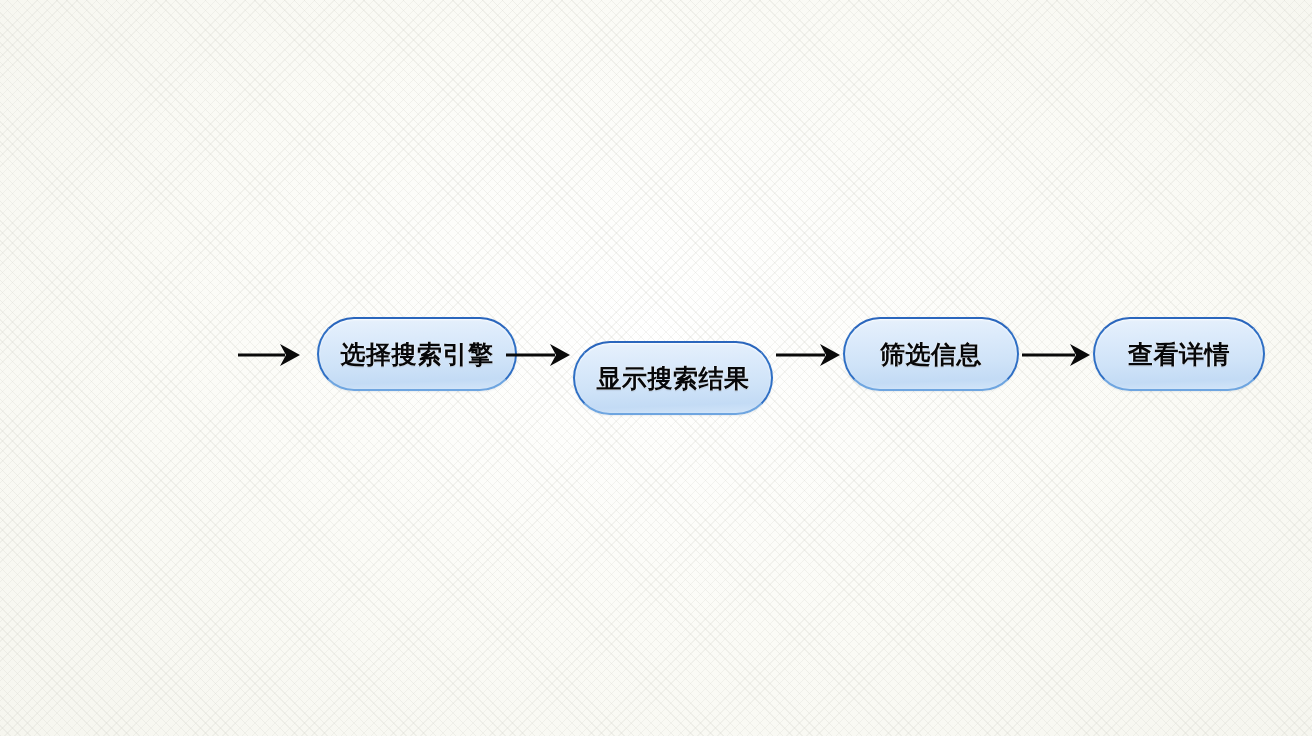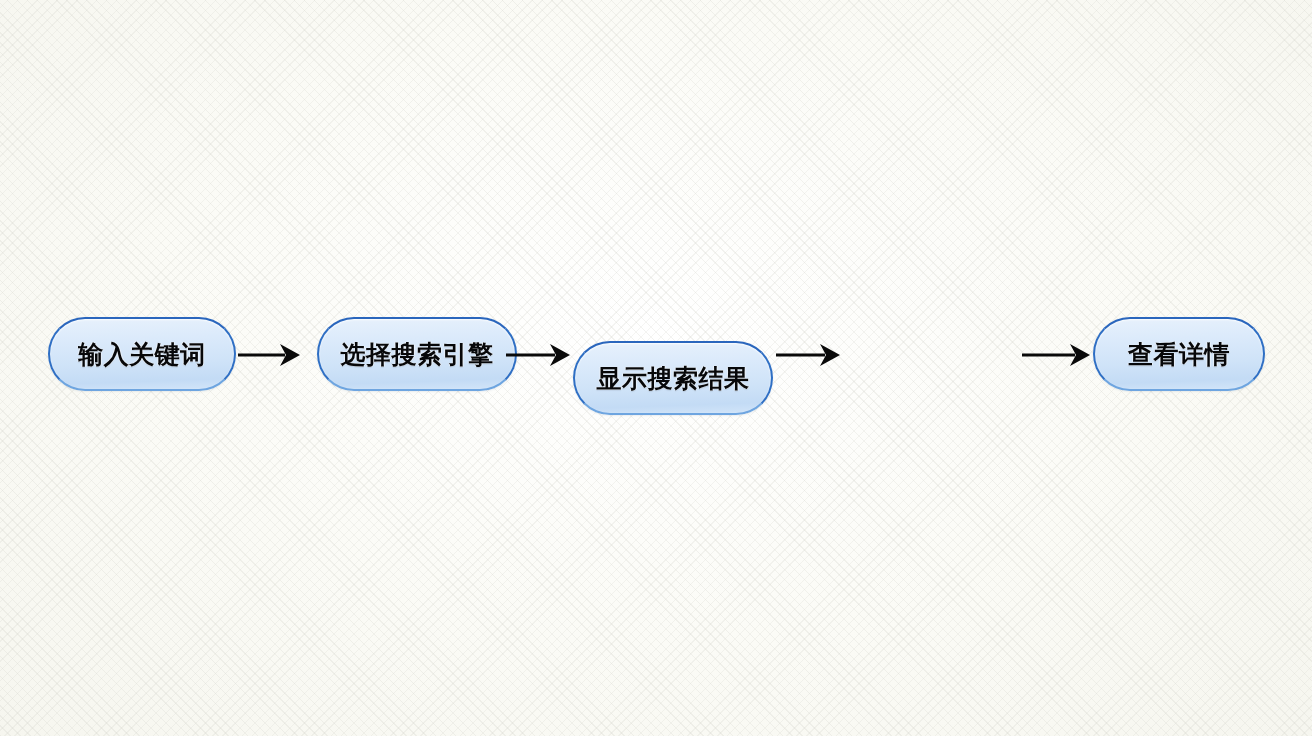--- a/index.html
+++ b/index.html
@@ -89,23 +89,20 @@
   }
   .arrow svg { display: block; }
 </style>
 </head>
 <body>
 
 <div id="canvas">
 
   <div id="flow-row">
 
-    <div class="node" style="left:48px; width:188px;">
-      <span class="node-label">输入关键词</span>
-    </div>
 
     <div class="arrow" style="left:238px; width:62px;">
       <svg width="62" height="28" viewBox="0 0 62 28">
         <line x1="0" y1="14" x2="47" y2="14" stroke="#0a0a0a" stroke-width="3"></line>
         <path d="M42 3 L62 14 L42 25 L48 14 Z" fill="#0a0a0a"></path>
       </svg>
     </div>
 
     <div class="node" style="left:317px; width:200px;">
       <span class="node-label">选择搜索引擎</span>
@@ -122,20 +119,23 @@
       <span class="node-label">显示搜索结果</span>
     </div>
 
     <div class="arrow" style="left:776px; width:64px;">
       <svg width="64" height="28" viewBox="0 0 64 28">
         <line x1="0" y1="14" x2="49" y2="14" stroke="#0a0a0a" stroke-width="3"></line>
         <path d="M44 3 L64 14 L44 25 L50 14 Z" fill="#0a0a0a"></path>
       </svg>
     </div>
 
+    <div class="node" style="left:843px; width:176px;">
+      <span class="node-label">筛选信息</span>
+    </div>
 
     <div class="arrow" style="left:1022px; width:68px;">
       <svg width="68" height="28" viewBox="0 0 68 28">
         <line x1="0" y1="14" x2="53" y2="14" stroke="#0a0a0a" stroke-width="3"></line>
         <path d="M48 3 L68 14 L48 25 L54 14 Z" fill="#0a0a0a"></path>
       </svg>
     </div>
 
     <div class="node" style="left:1093px; width:172px;">
       <span class="node-label">查看详情</span>

